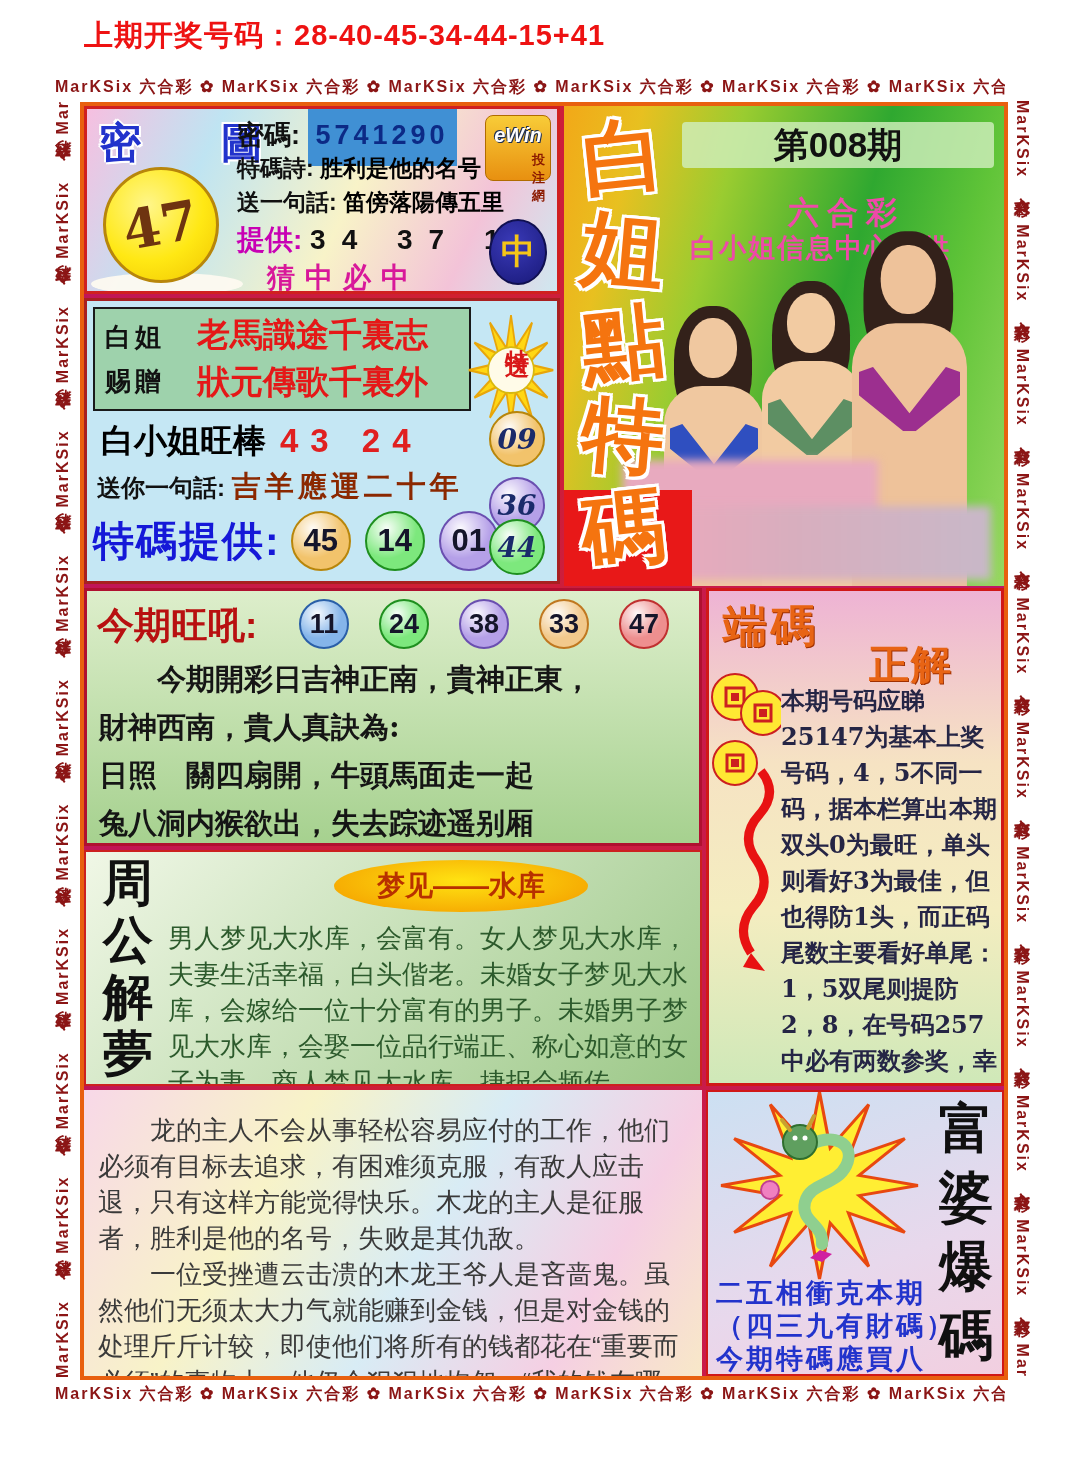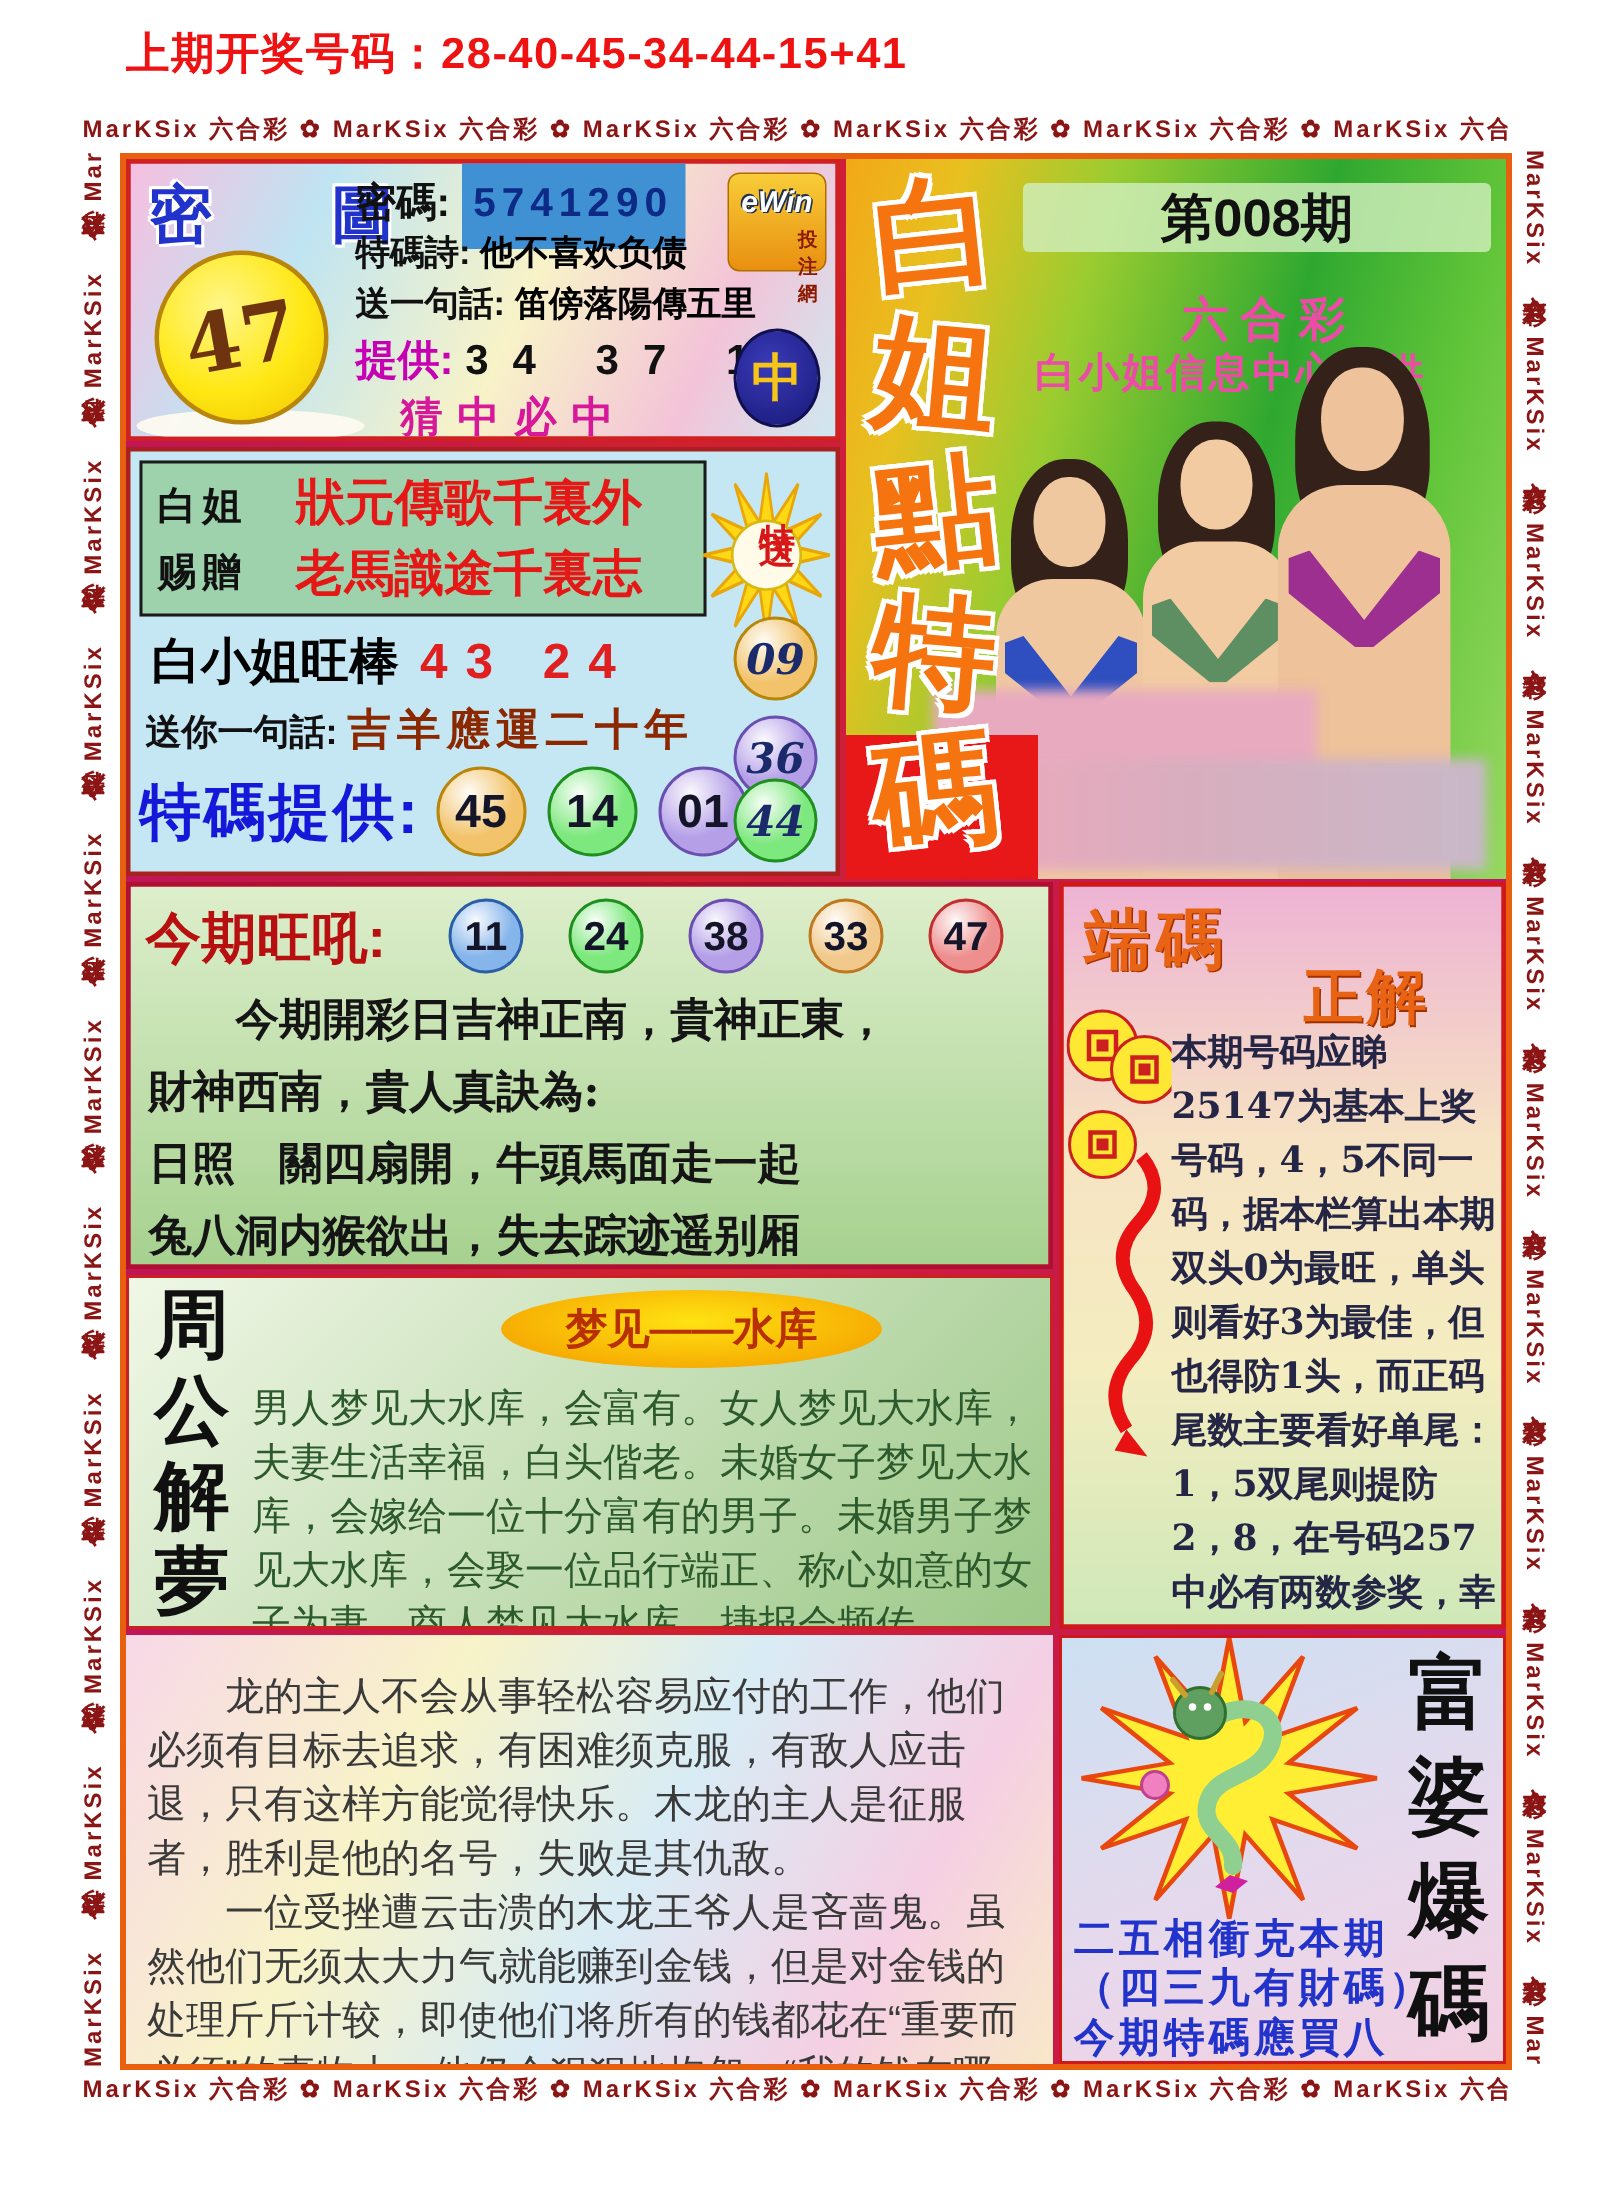--- a/index.html
+++ b/index.html
@@ -168,21 +168,21 @@
     <div class="abs" id="mitu-shadow"></div>
     <div class="abs" id="mitu-circle">
       <span>47</span>
     </div>
     <div class="mrow" id="row-code">
       <span class="mlabel">密碼:</span>
       <span id="code-val">5741290</span>
     </div>
     <div class="mrow" id="row-poem">
       <span class="mlabel">特碼詩:</span>
-      <span class="kaival">他不喜欢负债</span>
+      <span class="kaival">胜利是他的名号</span>
     </div>
     <div class="mrow" id="row-sent">
       <span class="mlabel">送一句話:</span>
       <span class="kaival">笛傍落陽傳五里</span>
     </div>
     <div class="mrow" id="row-prov">
       <span id="prov-label">提供:</span>
       <span id="prov-vals">34 37 19</span>
     </div>
     <div class="abs" id="row-slogan">猜中必中</div>
@@ -193,22 +193,22 @@
     <div class="abs" id="emblem">中</div>
   </div>
 
   <div class="panel" id="boxB">
     <div class="abs" id="greenbox">
       <div class="abs" id="giver">
         <div>白姐</div>
         <div>赐贈</div>
       </div>
       <div class="abs" id="gpoems">
+        <div>老馬識途千裏志</div>
         <div>狀元傳歌千裏外</div>
-        <div>老馬識途千裏志</div>
       </div>
     </div>
     <svg class="abs" id="tesong" viewBox="0 0 100 140">
       <polygon transform="translate(0,4) scale(1,1.3)" fill="#ffd714" stroke="#e8a60a" stroke-width="2" points="98,50 69.3,55.2 91.6,74 64.1,64.1 74,91.6 55.2,69.3 50,98 44.8,69.3 26,91.6 35.9,64.1 8.4,74 30.7,55.2 2,50 30.7,44.8 8.4,26 35.9,35.9 26,8.4 44.8,30.7 50,2 55.2,30.7 74,8.4 64.1,35.9 91.6,26 69.3,44.8"></polygon>
       <circle cx="50" cy="69" r="26" fill="#fffbe8" stroke="#d8b810" stroke-width="2"></circle>
     </svg>
     <div class="abs" id="tesong-text">特送</div>
     <div class="abs" id="wangrow">
       <span>白小姐旺棒</span><span class="nums">43 24</span>
     </div>

